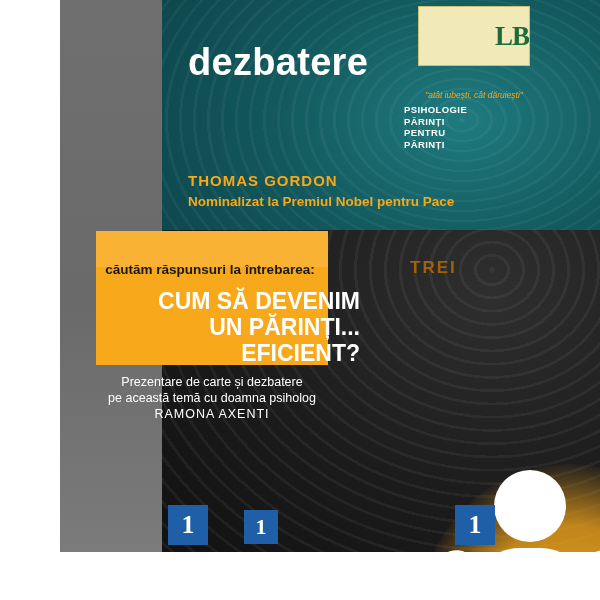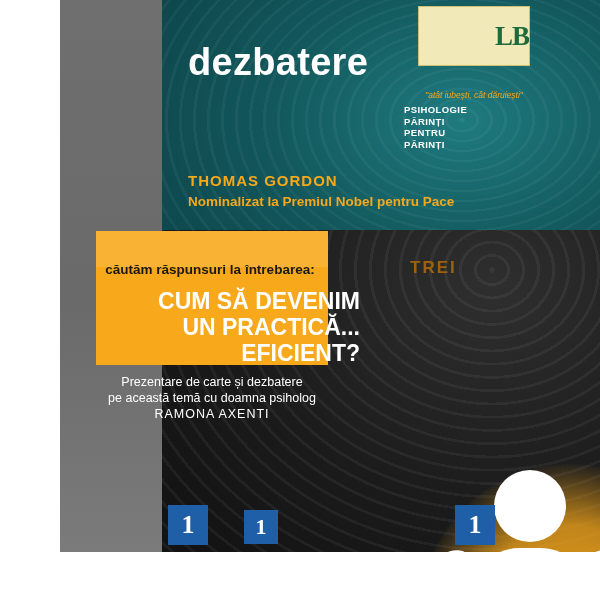--- a/index.html
+++ b/index.html
@@ -215,21 +215,21 @@
   <div class="cat-lines">
     <div>PSIHOLOGIE</div>
     <div>PĂRINȚI</div>
     <div>PENTRU</div>
     <div>PĂRINȚI</div>
   </div>
 
   <div class="event-q">căutăm răspunsuri la întrebarea:</div>
   <div class="event-head">
     <div>CUM SĂ DEVENIM</div>
-    <div>UN PRACTICĂ...</div>
+    <div>UN PĂRINȚI...</div>
     <div>EFICIENT?</div>
   </div>
   <div class="event-desc">
     <div>Prezentare de carte și dezbatere</div>
     <div>pe această temă cu doamna psiholog</div>
     <div class="name">RAMONA AXENTI</div>
   </div>
 
   <div class="footer">
     

